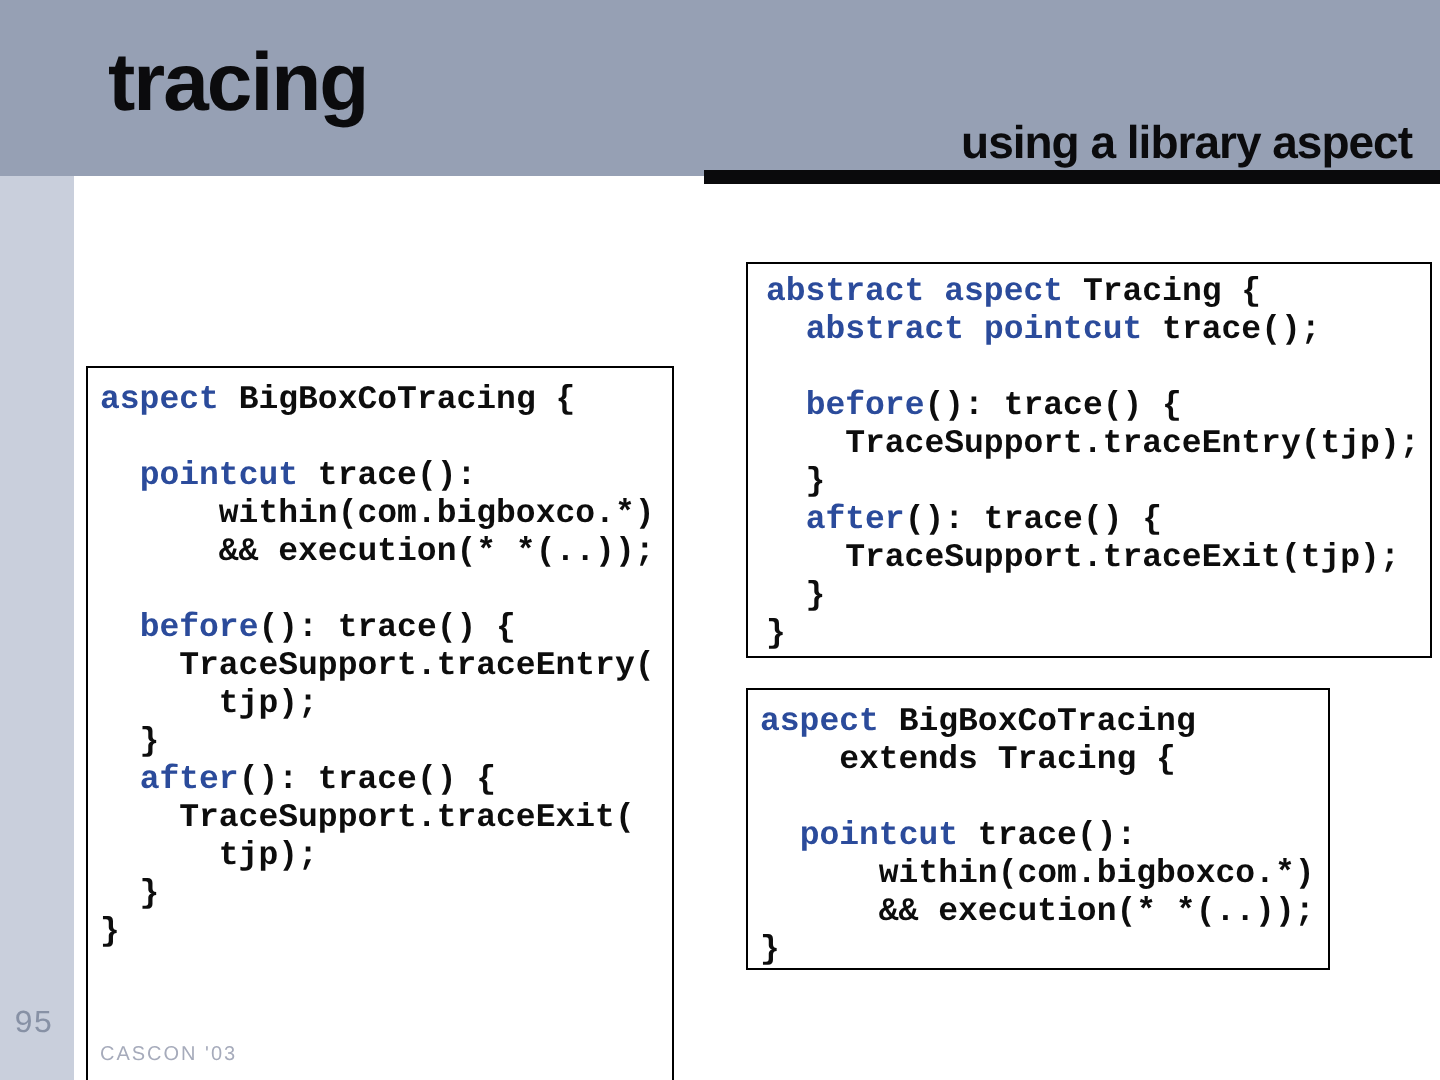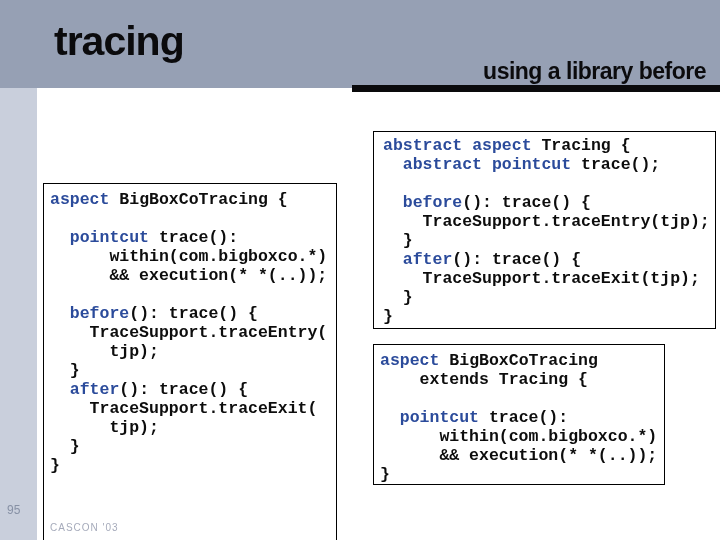--- a/index.html
+++ b/index.html
@@ -18,22 +18,22 @@
           background:var(--header-background);}
   .slide-title{position:absolute;left:54px;top:18px;margin:0;
           font-size:41px;font-weight:bold;color:#0b0b0d;letter-spacing:-1px;}
   .slide-subtitle{position:absolute;right:14px;top:58px;margin:0;
           font-size:23px;font-weight:bold;color:#0b0b0d;letter-spacing:-0.5px;white-space:nowrap;}
   .accent-bar{position:absolute;left:352px;top:85px;width:368px;height:7px;
           background:var(--accent-bar);}
 
   .sidebar{position:absolute;left:0;top:88px;width:37px;height:452px;
           background:var(--sidebar-background);}
-  .page-number{position:absolute;left:7px;top:503px;font-size:12px;
-          color:#8791A5;}
+  .page-number{position:absolute;left:7px;top:503px;font-size:16px;
+          color:#8791A5;font-family:Liberation Mono, monospace;}
   .conference-label{position:absolute;left:50px;top:522px;font-size:10px;
           color:#A6ABBB;letter-spacing:1px;}
 
   .code-box{position:absolute;background:#ffffff;border:1.5px solid #000000;
           box-sizing:border-box;
           font-family:"Liberation Mono","DejaVu Sans Mono",monospace;
           font-weight:bold;font-size:16.5px;line-height:19px;
           color:var(--code-text);padding:4px 6px;white-space:pre;overflow:hidden;margin-top:36px;}
   .box-left{left:43px;top:147px;width:294px;height:360px;padding-top:6px;}
   .box-top-right{left:373px;top:95px;width:343px;height:198px;padding-left:9px;}
@@ -41,21 +41,21 @@
   .code-line{white-space:pre;}
   .kw{color:var(--keyword-blue);}
 </style>
 </head>
 <body>
 
 <div class="slide">
 
   <div class="header">
     <h1 class="slide-title">tracing</h1>
-    <h2 class="slide-subtitle">using a library before</h2>
+    <h2 class="slide-subtitle">using a library aspect</h2>
   </div>
 
   <div class="accent-bar"></div>
 
   <div class="sidebar"></div>
 
   <div class="code-box box-left"><div class="code-line"><span class="kw">aspect</span> BigBoxCoTracing {</div><div class="code-line">&nbsp;</div><div class="code-line">  <span class="kw">pointcut</span> trace():</div><div class="code-line">      within(com.bigboxco.*)</div><div class="code-line">      &amp;&amp; execution(* *(..));</div><div class="code-line">&nbsp;</div><div class="code-line">  <span class="kw">before</span>(): trace() {</div><div class="code-line">    TraceSupport.traceEntry(</div><div class="code-line">      tjp);</div><div class="code-line">  }</div><div class="code-line">  <span class="kw">after</span>(): trace() {</div><div class="code-line">    TraceSupport.traceExit(</div><div class="code-line">      tjp);</div><div class="code-line">  }</div><div class="code-line">}</div></div>
 
   <div class="code-box box-top-right"><div class="code-line"><span class="kw">abstract</span> <span class="kw">aspect</span> Tracing {</div><div class="code-line">  <span class="kw">abstract</span> <span class="kw">pointcut</span> trace();</div><div class="code-line">&nbsp;</div><div class="code-line">  <span class="kw">before</span>(): trace() {</div><div class="code-line">    TraceSupport.traceEntry(tjp);</div><div class="code-line">  }</div><div class="code-line">  <span class="kw">after</span>(): trace() {</div><div class="code-line">    TraceSupport.traceExit(tjp);</div><div class="code-line">  }</div><div class="code-line">}</div></div>
 

